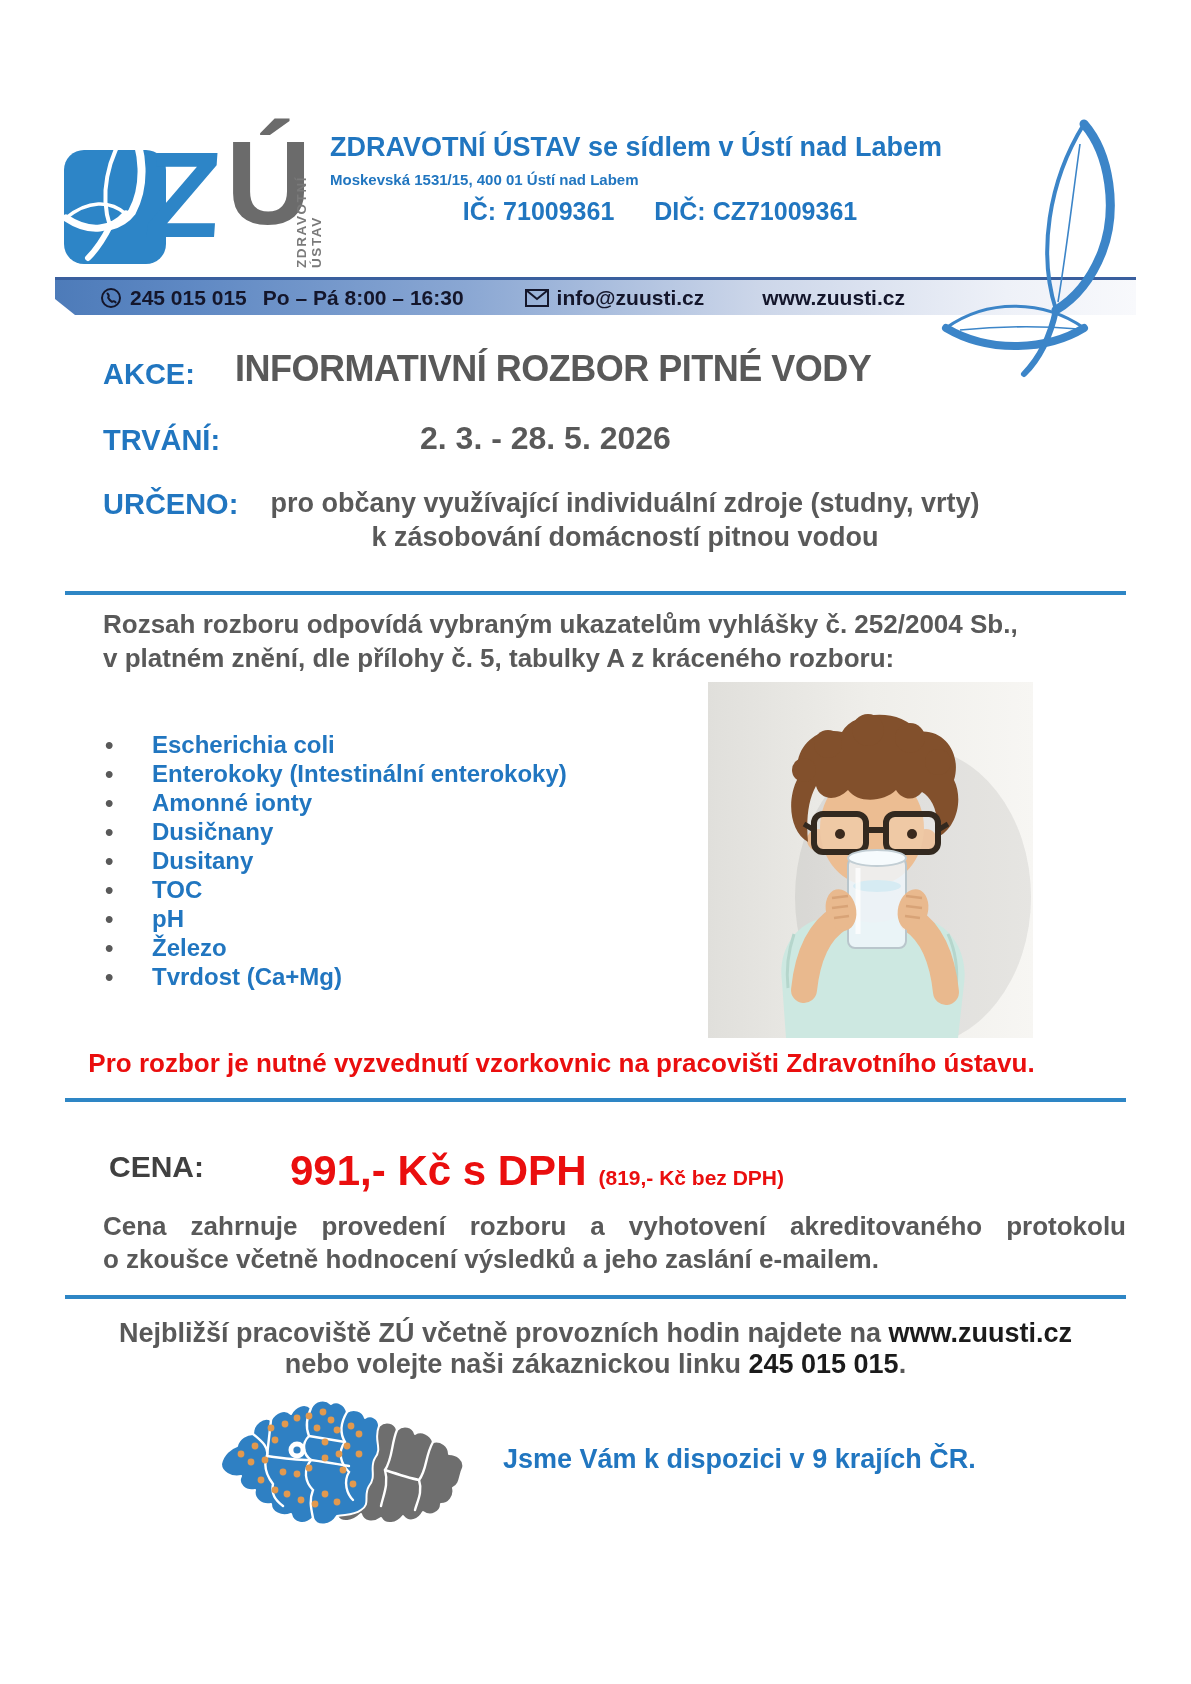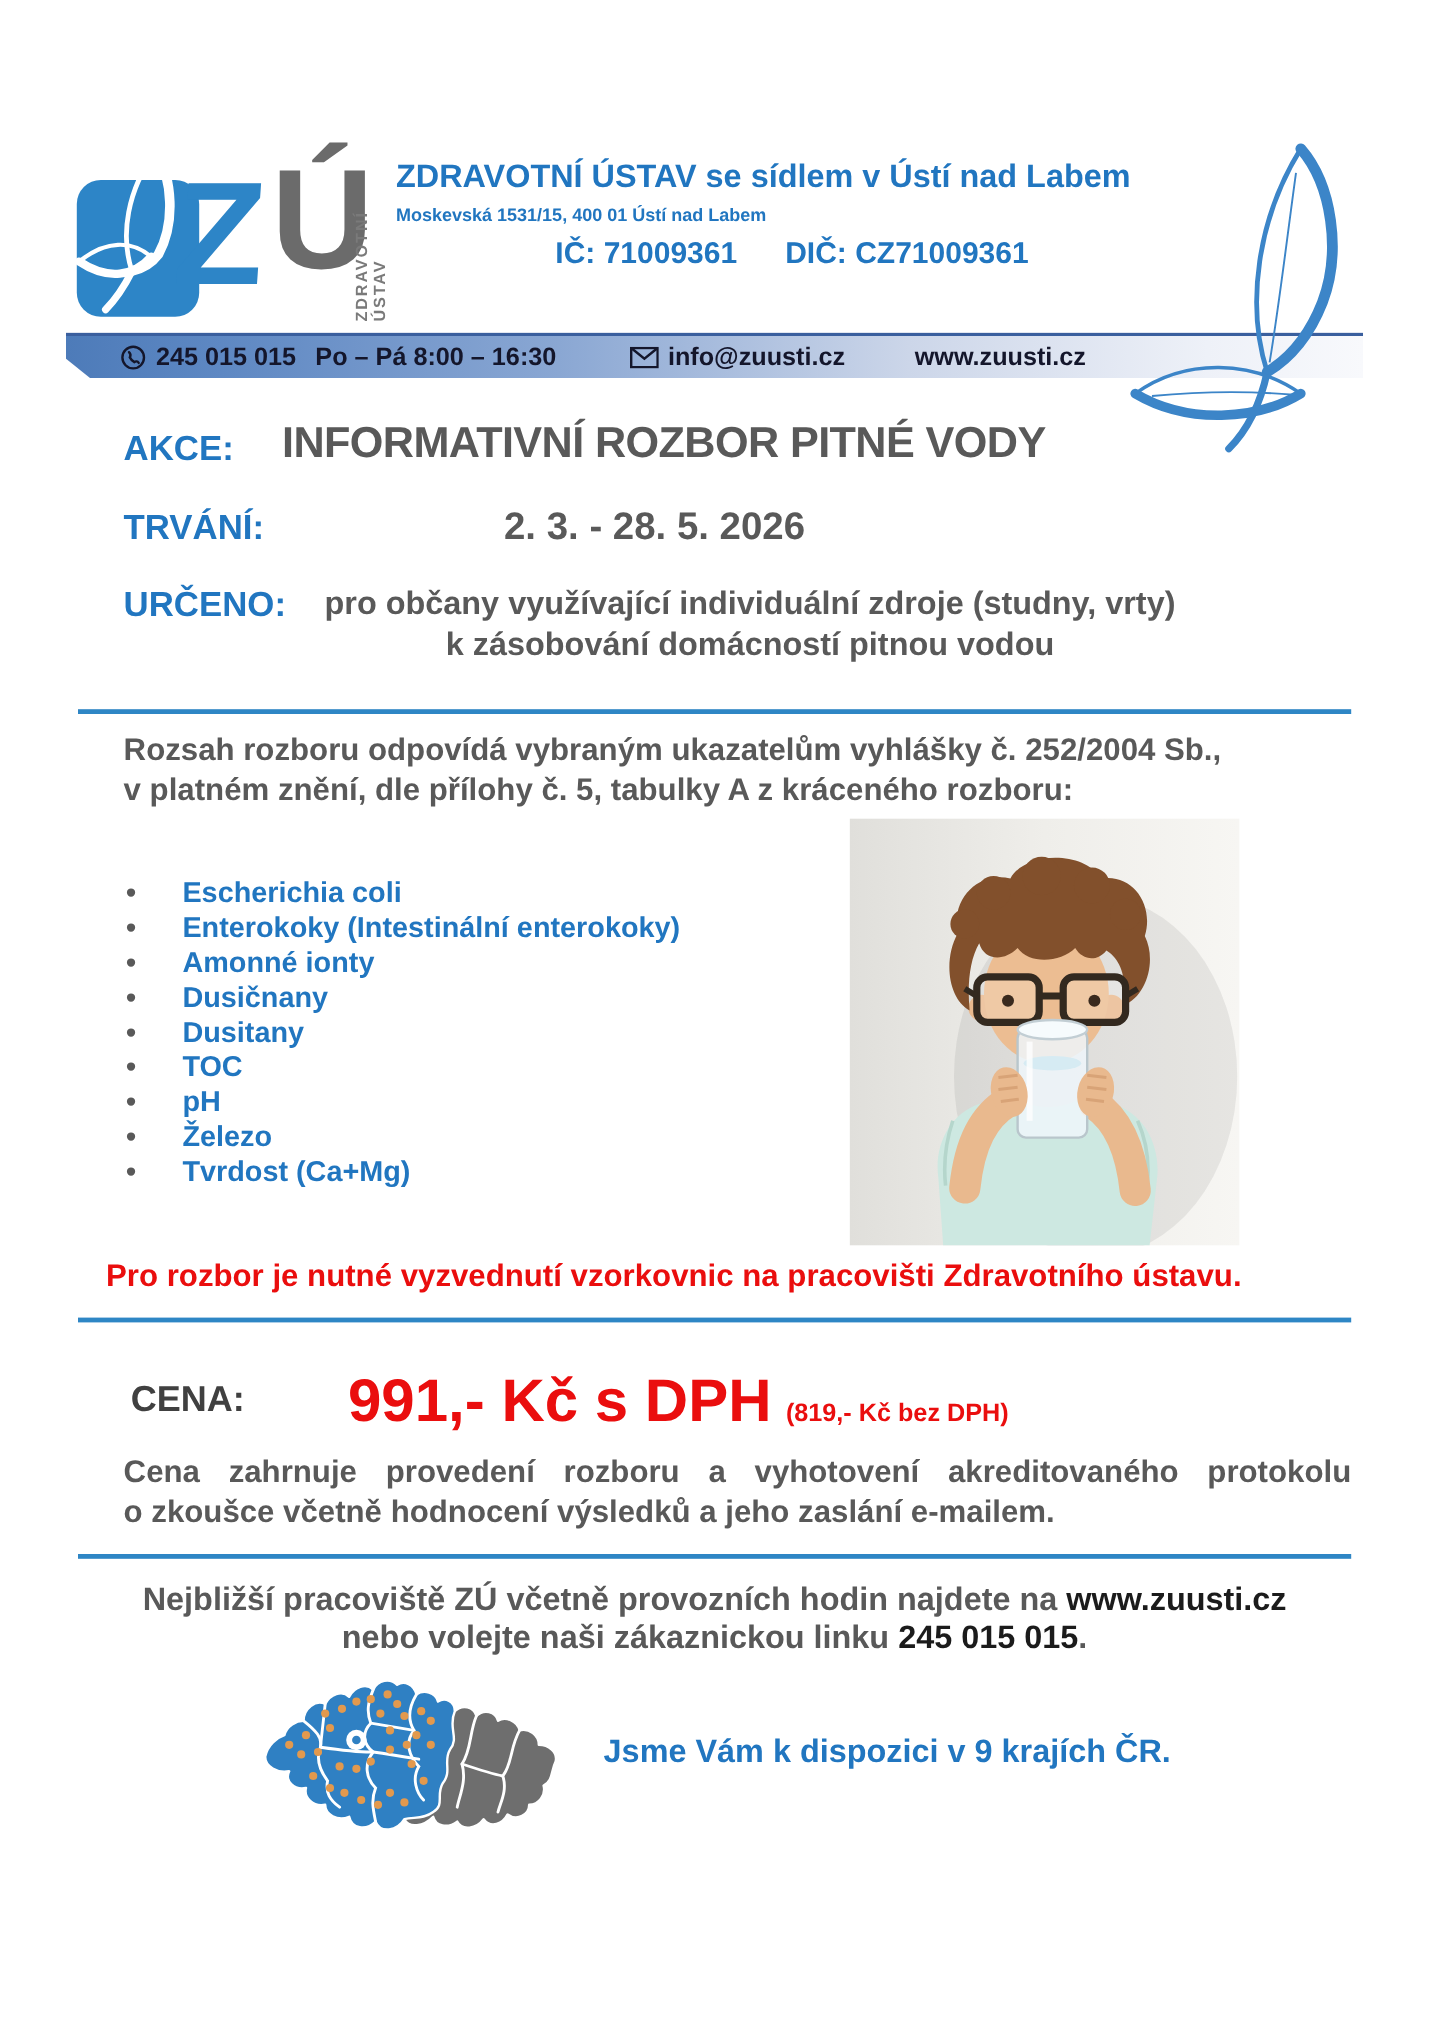--- a/index.html
+++ b/index.html
@@ -44,21 +44,21 @@
   
   .scope{left:103px;top:607px;width:1010px;font-size:26px;line-height:34px;color:#595959;}
   .param-list{left:103px;top:731px;list-style:none;margin:0;padding:0;}
   .param-list li{height:29px;font-size:24px;color:#2176c0;position:relative;padding-left:49px;}
   .param-list li .dot{position:absolute;left:2px;top:0;color:#595959;}
   .photo{left:708px;top:682px;width:325px;height:356px;}
   
   .notice{left:0;top:1048px;width:1035px;text-align:center;font-size:26px;color:#ea0e0e;margin-left:44px;}
   .cena-lbl{left:109px;top:1150px;font-size:30px;color:#404040;}
   .cena-val{left:290px;top:1134px;display:flex;align-items:baseline;gap:12px;color:#ea0e0e;}
-  .cena-main{font-size:50px;}
+  .cena-main{font-size:42px;}
   .cena-note{font-size:21px;margin-top:32px;}
   .desc{left:103px;top:1210px;width:1023px;font-size:26px;line-height:33px;color:#595959;}
   .desc .just{text-align:justify;text-align-last:justify;}
   
   .footer{left:84px;top:1318px;width:1023px;text-align:center;font-size:27px;line-height:31px;color:#595959;}
   .footer .dark{color:#1b1b1b;}
   .map{left:213px;top:1396px;width:256px;height:142px;}
   .caption{left:503px;top:1444px;font-size:27px;color:#2176c0;}
 </style>
 </head>

